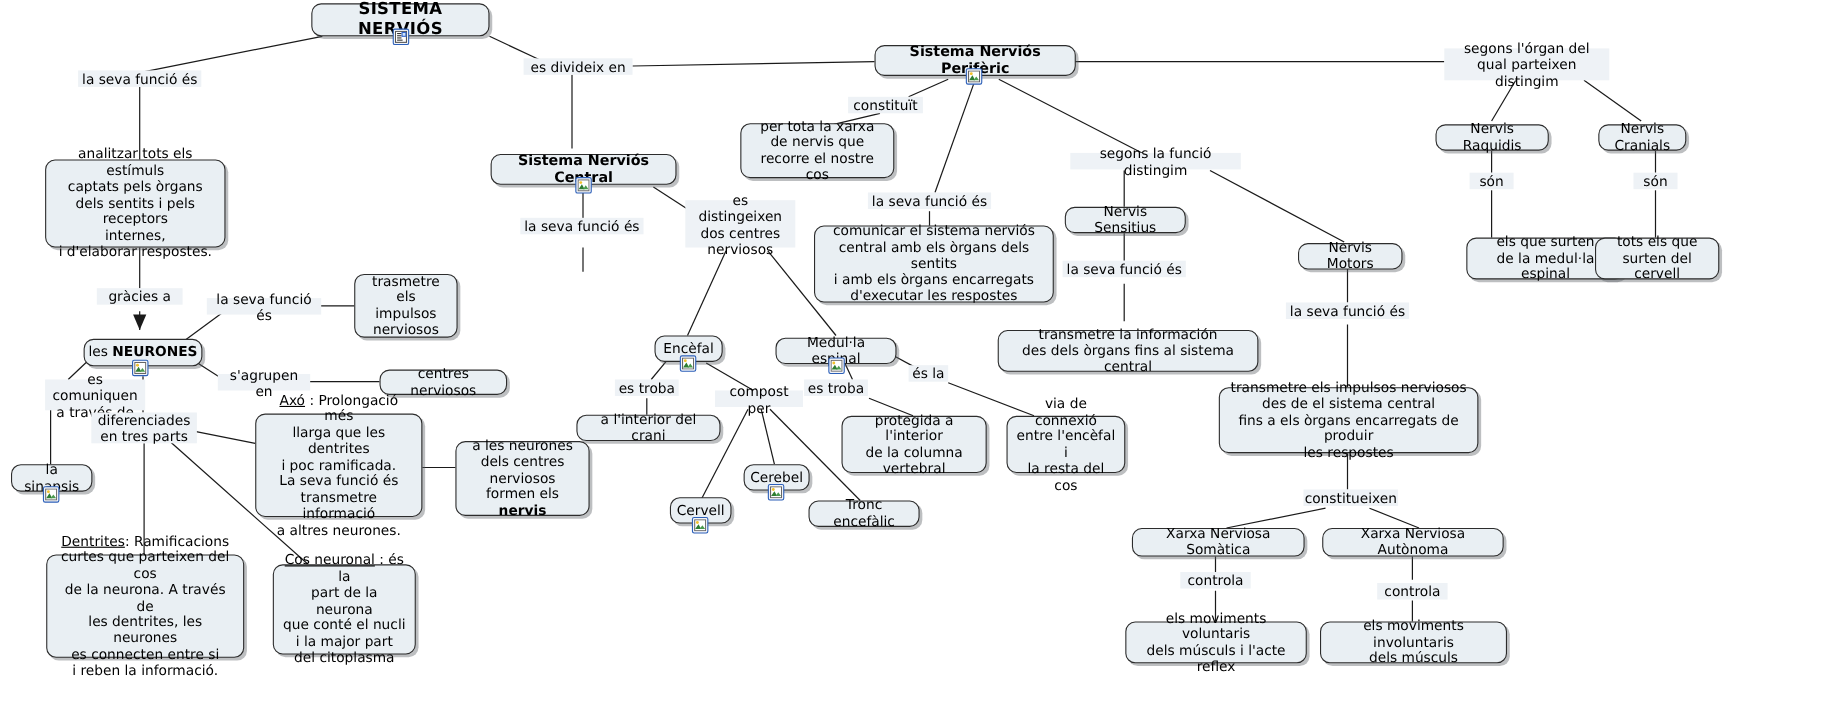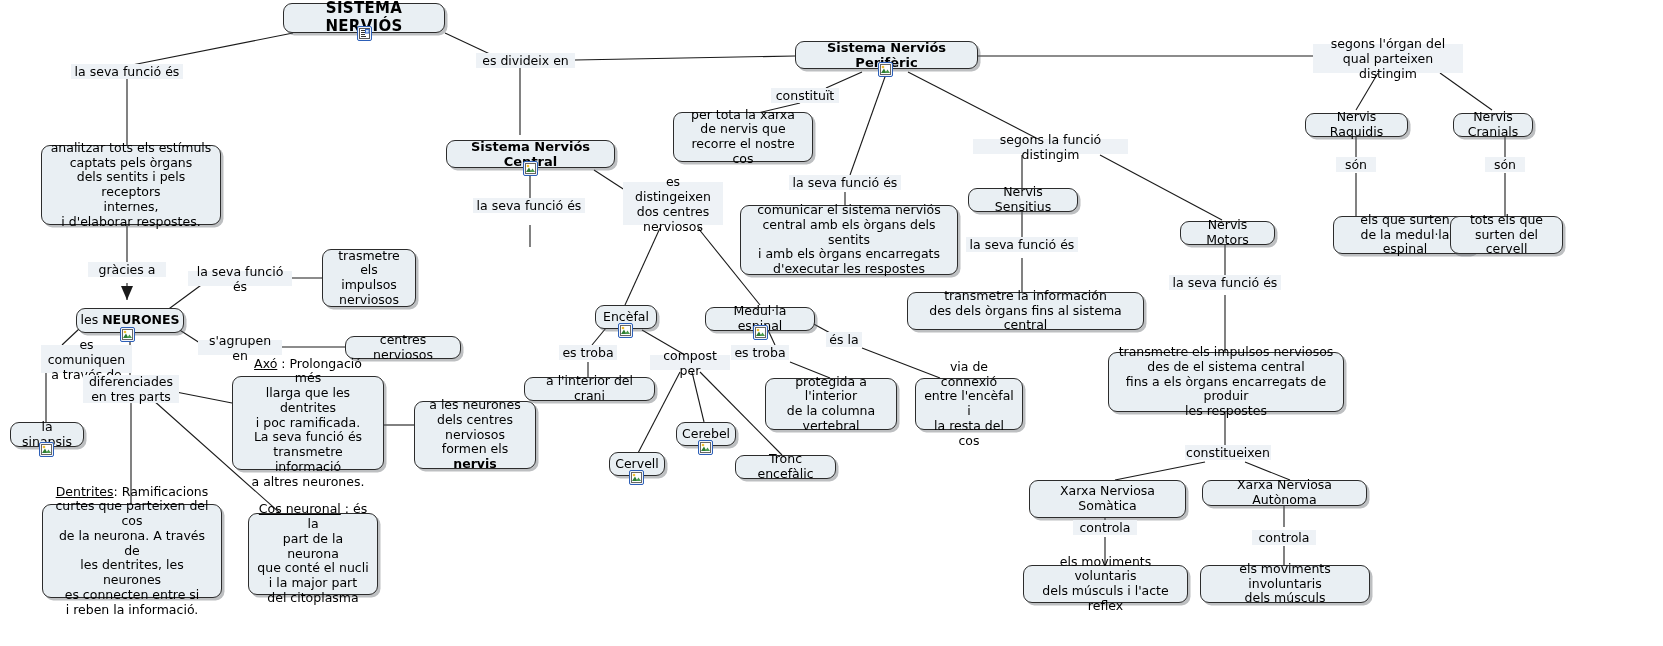--- a/index.html
+++ b/index.html
@@ -182,21 +182,21 @@
         <rect x="2" y="6" width="4" height="1" fill="#333"></rect>
         <rect x="2" y="8" width="5" height="1" fill="#333"></rect>
         <rect x="6.5" y="1.5" width="3.5" height="3.5" fill="#cfe3f7" stroke="#36c"></rect>
       </svg>
   </div>
 
   <div class="link-label" style="left:71px;top:64px;width:112px;height:15px;">
     <span>la seva funció és</span>
   </div>
 
-  <div class="node" style="left:41px;top:145px;width:180px;height:80px;">
+  <div class="node" style="left:41px;top:145px;width:164px;height:80px;">
     <span>analitzar tots els estímuls
 captats pels òrgans
 dels sentits i pels receptors
 internes,
 i d'elaborar respostes.</span>
   </div>
 
   <div class="link-label" style="left:88px;top:262px;width:78px;height:15px;">
     <span>gràcies a</span>
   </div>
@@ -418,21 +418,21 @@
   </div>
 
   <div class="node" style="left:968px;top:188px;width:110px;height:24px;">
     <span>Nervis Sensitius</span>
   </div>
 
   <div class="link-label" style="left:966px;top:237px;width:112px;height:15px;">
     <span>la seva funció és</span>
   </div>
 
-  <div class="node" style="left:907px;top:292px;width:237px;height:38px;">
+  <div class="node" style="left:907px;top:300px;width:237px;height:38px;">
     <span>transmetre la información
 des dels òrgans fins al sistema central</span>
   </div>
 
   <div class="node" style="left:1180px;top:221px;width:95px;height:24px;">
     <span>Nervis Motors</span>
   </div>
 
   <div class="link-label" style="left:1169px;top:275px;width:112px;height:15px;">
     <span>la seva funció és</span>
@@ -442,21 +442,21 @@
     <span>transmetre els impulsos nerviosos
 des de el sistema central
 fins a els òrgans encarregats de produir
 les respostes</span>
   </div>
 
   <div class="link-label" style="left:1185px;top:445px;width:86px;height:15px;">
     <span>constitueixen</span>
   </div>
 
-  <div class="node" style="left:1029px;top:480px;width:157px;height:38px;">
+  <div class="node" style="left:1029px;top:480px;width:157px;height:26px;">
     <span>Xarxa Nerviosa Somàtica</span>
   </div>
 
   <div class="node" style="left:1202px;top:480px;width:165px;height:26px;">
     <span>Xarxa Nerviosa Autònoma</span>
   </div>
 
   <div class="link-label" style="left:1073px;top:520px;width:64px;height:15px;">
     <span>controla</span>
   </div>

